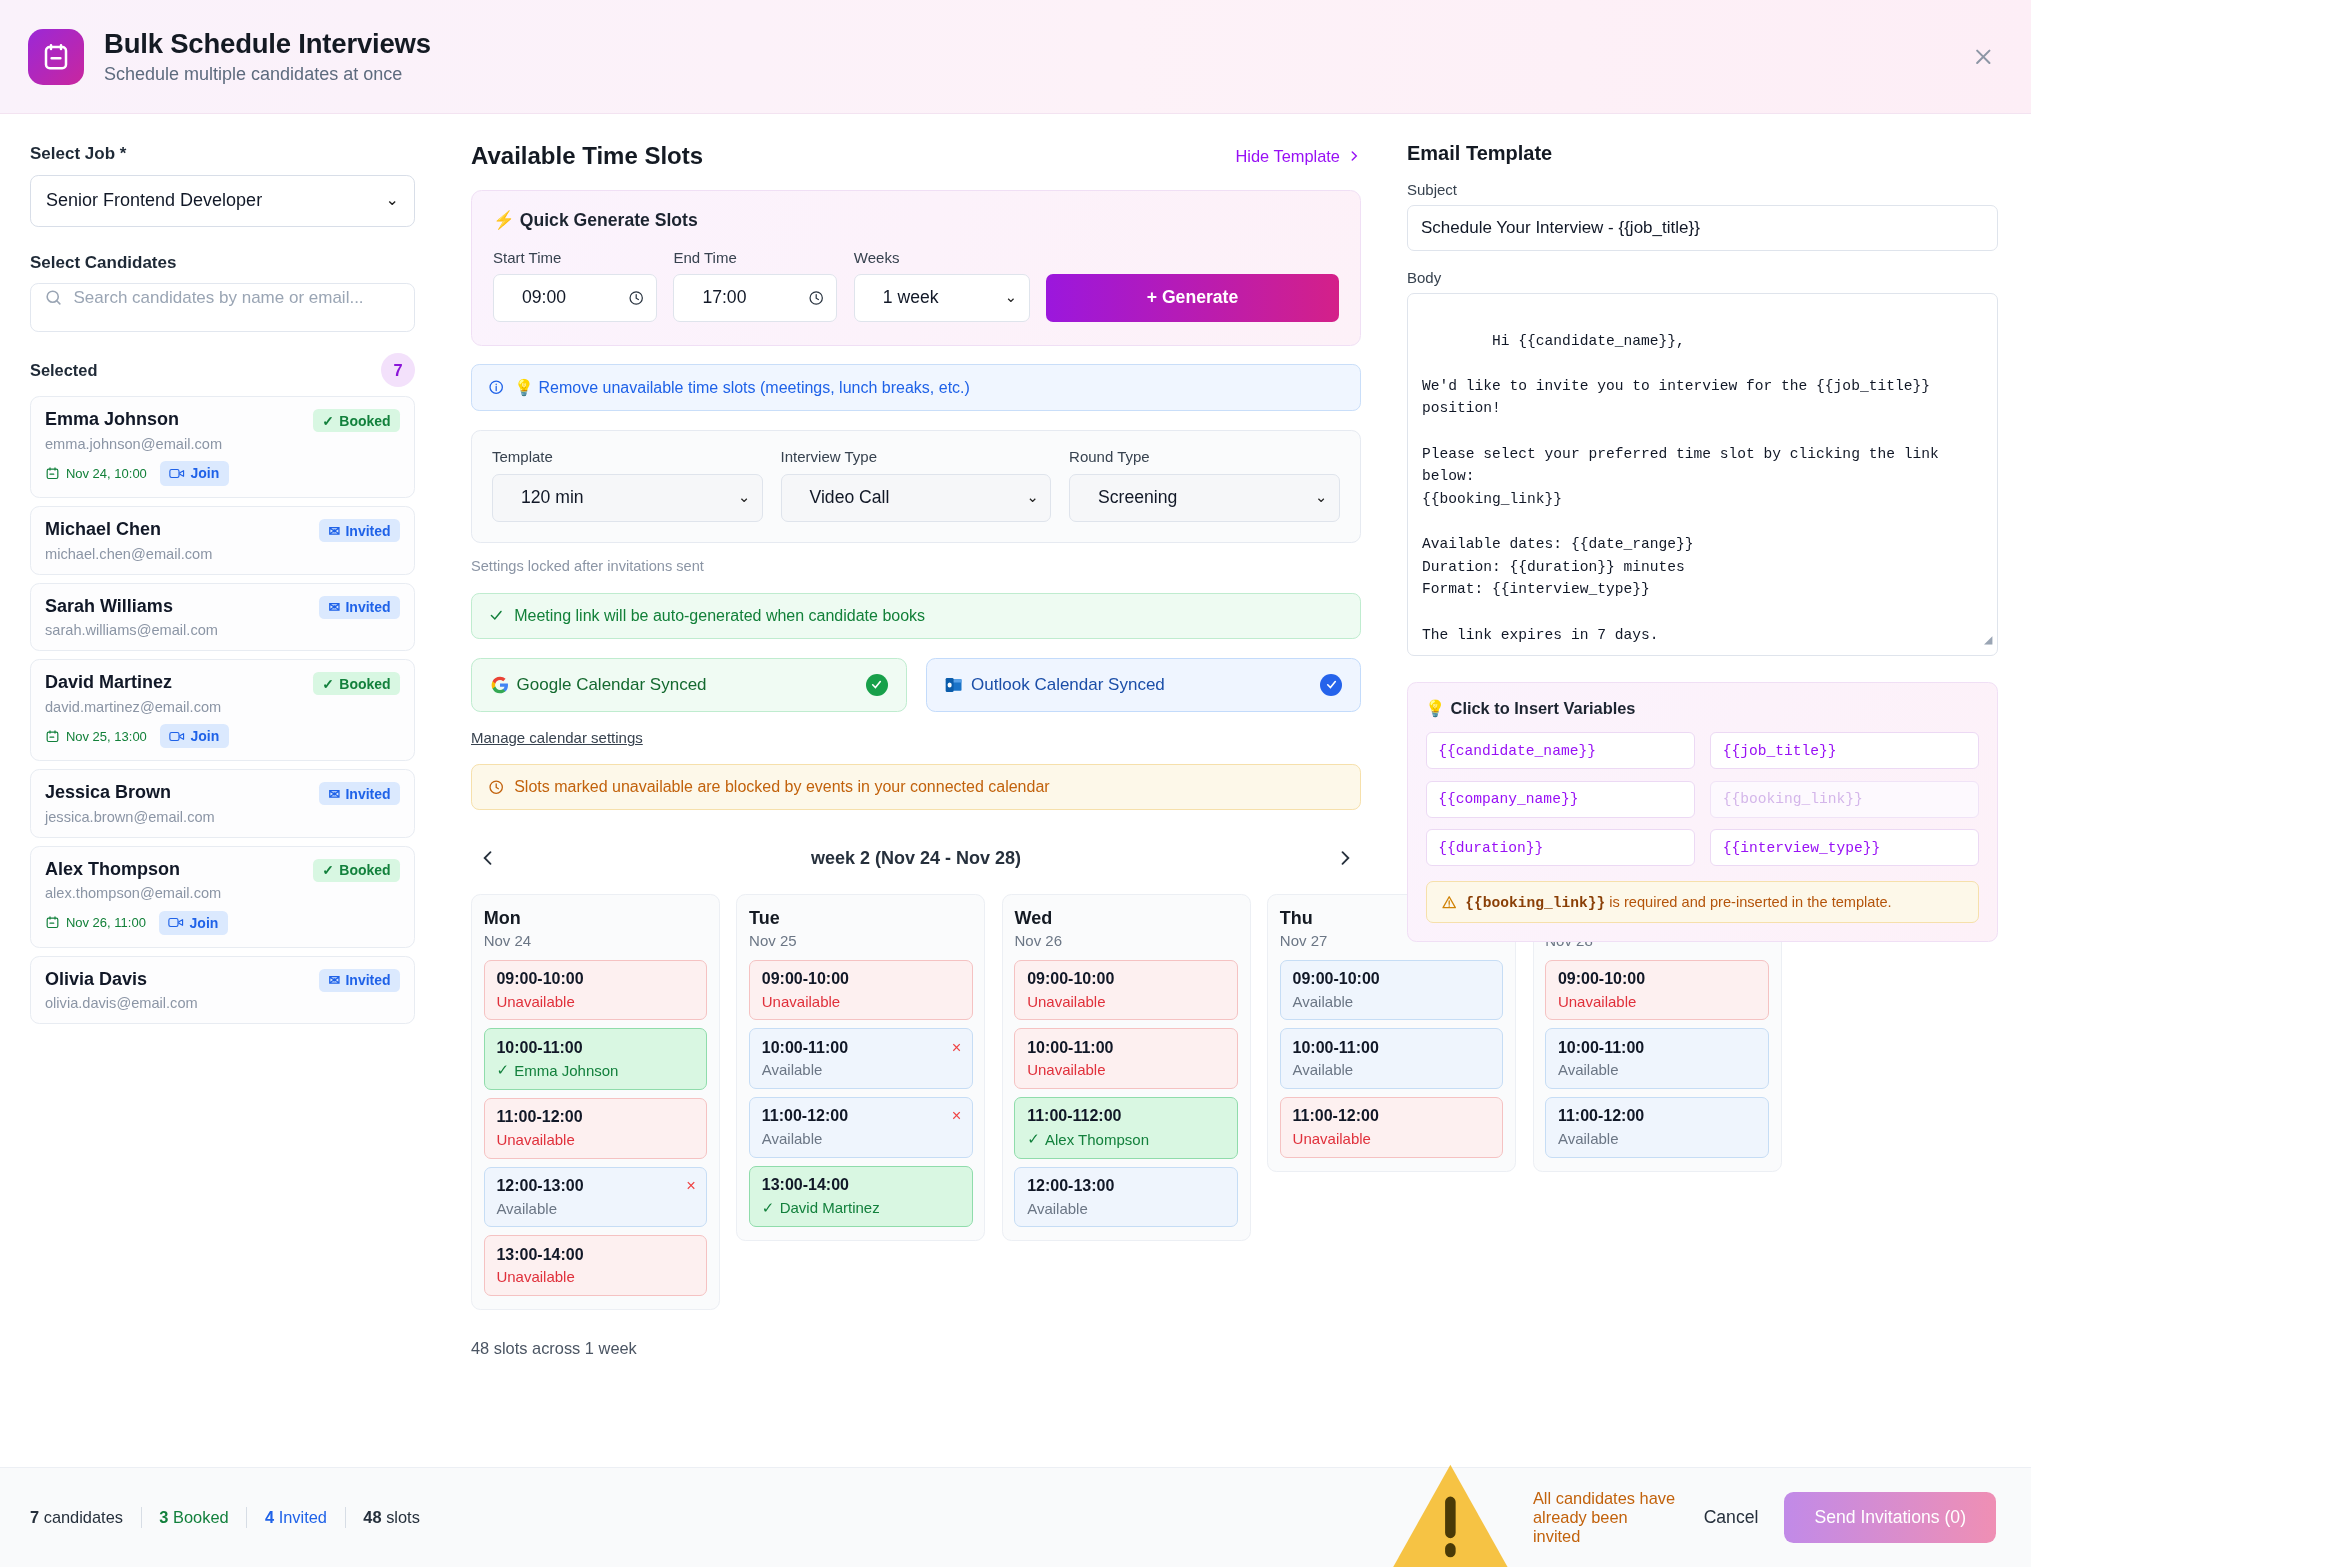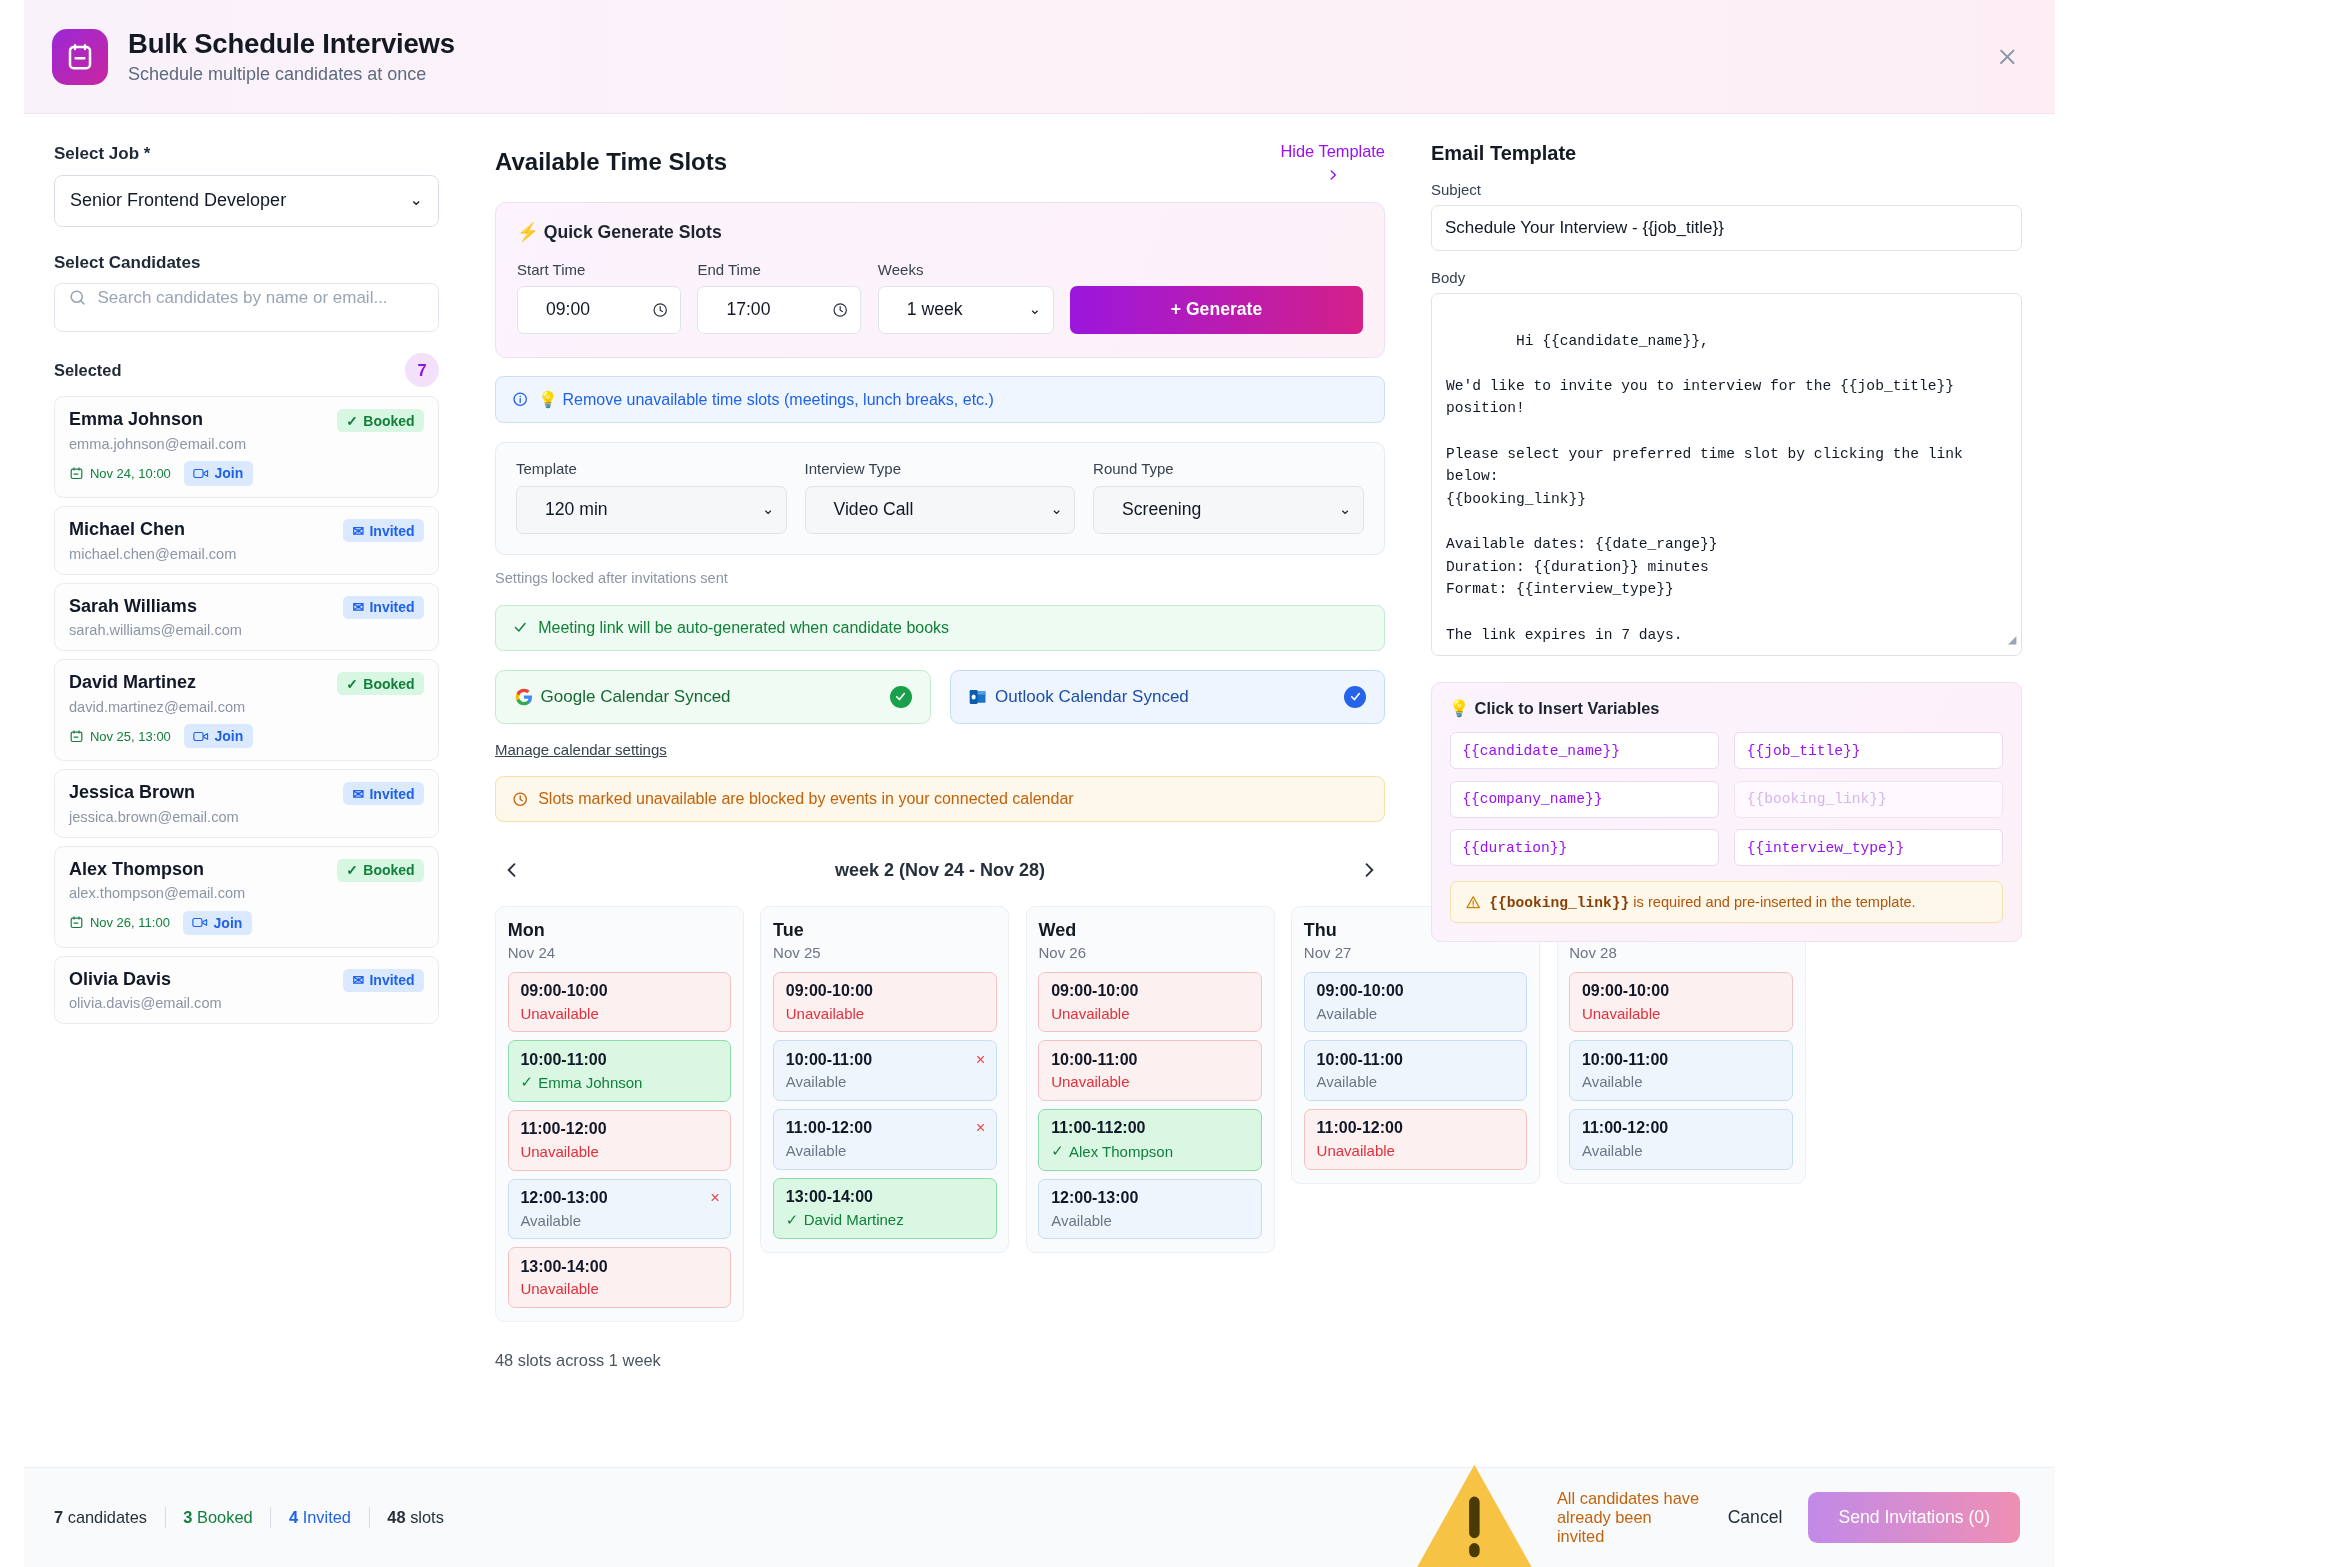--- a/index.html
+++ b/index.html
@@ -2,21 +2,21 @@
 <html style="font-size:9.4px"><head>
 <meta charset="utf-8">
 <style>
   * { box-sizing: border-box; margin: 0; padding: 0; }
   html, body {
     width: 2342px; height: 1567px;
     font-family: "Liberation Sans", sans-serif;
     background: #ffffff;
     overflow: hidden;
   }
-  .app { width: 2031px; height: 1567px; display: flex; flex-direction: column; background:#84cc16;margin-left:24px; }
+  .app { width: 2031px; height: 1567px; display: flex; flex-direction: column; background:#84cc16; }
 
   
   .header {
     height: 114px; flex: 0 0 114px;
     background: linear-gradient(90deg, #faf2fb 0%, #fdf2f8 55%, #fdeef6 100%);
     border-bottom: 1.2px solid #f3e3f1;
     display: flex; align-items: center; padding: 0 35px 0 28px;
     position: relative;
   }
   .hdr-icon {
@@ -86,21 +86,21 @@
   .join-btn {
     background:#dbe9fe; color:#1f62e8; border-radius: 5.3px; font-size: 14px;
     padding: 4.1px 9.4px; display:flex; align-items:center; gap: 5.3px; font-weight:600; cursor:pointer;
   }
   .join-btn svg { width: 16px; height: 13px; }
 
   
   .col-mid { flex: 1 1 auto; padding: 28px 32px 0 26px; min-width:0; }
   .mid-head { display:flex; align-items:center; justify-content:space-between; margin-bottom: 20px; }
   .mid-title { font-size: 24px; font-weight: bold; color: #141a23; }
-  .hide-tpl { font-size: 16.4px; color: #9810f5; display:flex; align-items:center; gap:7px; cursor:pointer;flex-direction:column; }
+  .hide-tpl { font-size: 16.4px; color: #9810f5; display:flex; align-items:center; gap:7px; cursor:pointer; }
   .hide-tpl svg { width: 14px; height: 14px; }
 
   .gen-panel {
     border: 1.2px solid #f0dff5; border-radius: 10.5px;
     background: linear-gradient(110deg,#fbf3fd 0%, #fdf1f8 100%);
     padding: 19px 21px 23.4px 21px;
   }
   .gen-title { font-size: 17.6px; font-weight: bold; color:#1c2430; display:flex; align-items:center; gap:8.2px; margin-bottom: 17.6px; }
   .gen-row { display:flex; align-items:flex-end; gap: 16.4px; }
   .fld { display:flex; flex-direction:column; }

